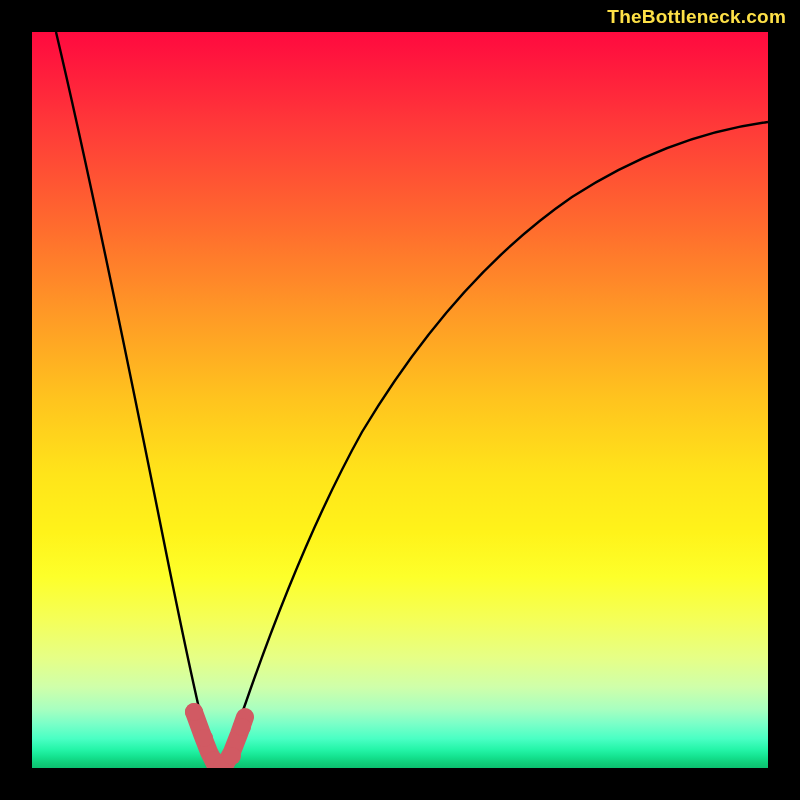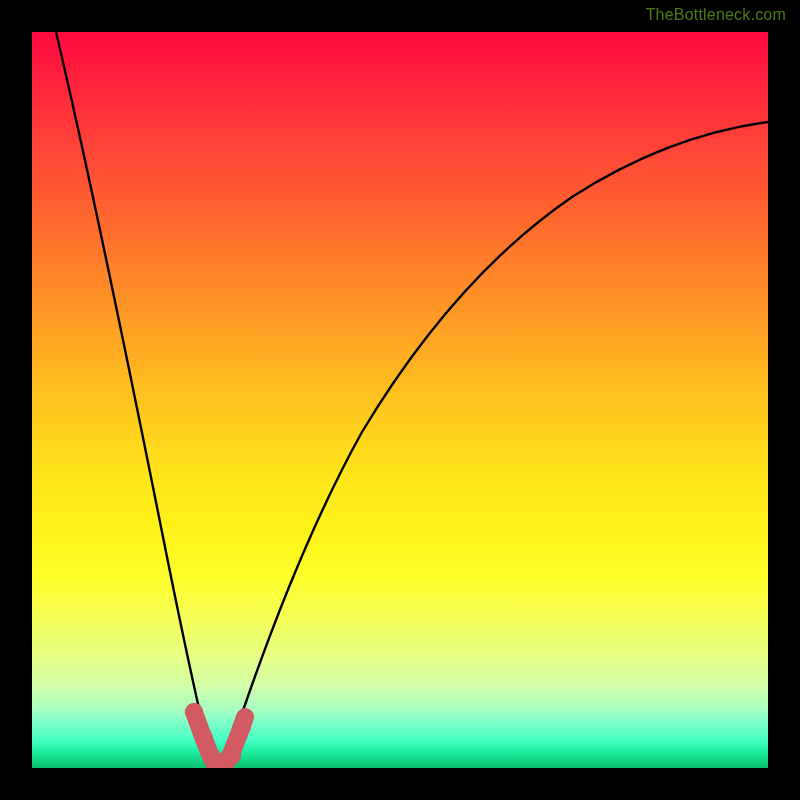--- a/index.html
+++ b/index.html
@@ -63,24 +63,24 @@
   }
   .fat-path {
     fill: none;
     stroke-linecap: round;
     stroke-linejoin: round;
   }
   .watermark {
     position: absolute;
     top: 6px;
     right: 14px;
-    color: #4d7c0f;
-    font-size: 16px;
+    color: #fde047;
+    font-size: 19px;
     letter-spacing: 0.2px;
-    font-weight: 400;
+    font-weight: 700;
   }
 </style>
 </head>
 <body>
 
 <div class="frame">
 
   <div class="plot">
     <div class="gradient"></div>
 

